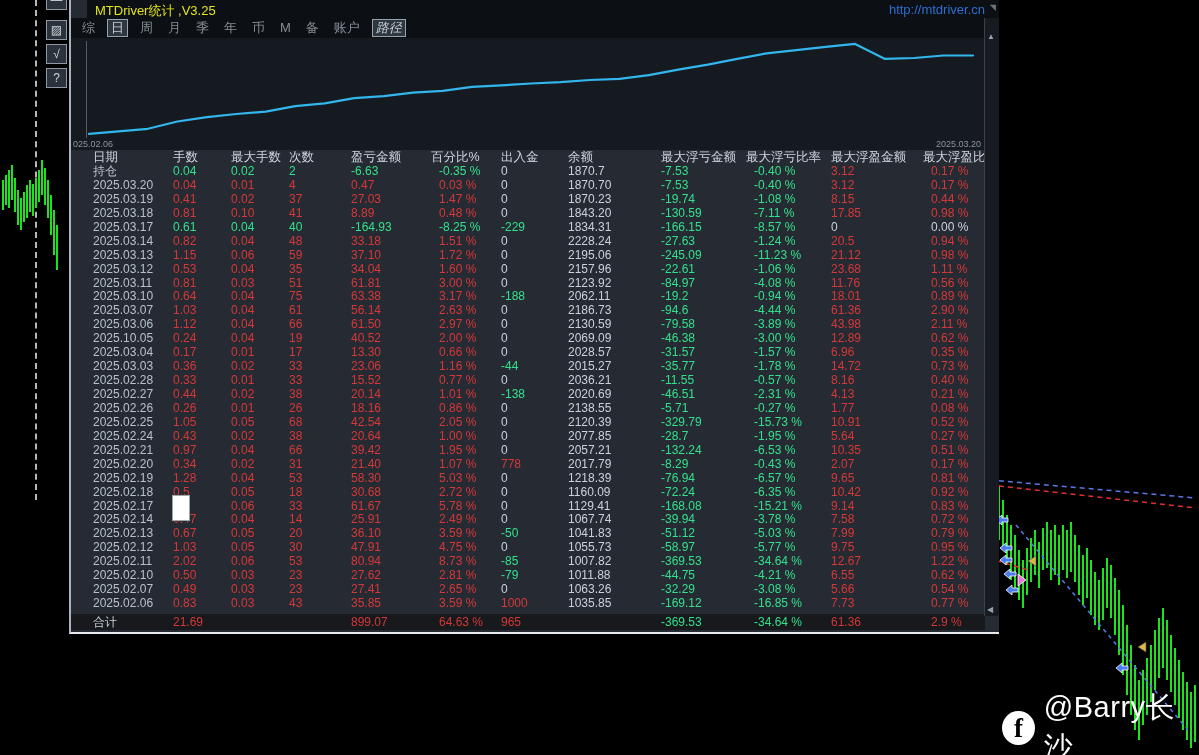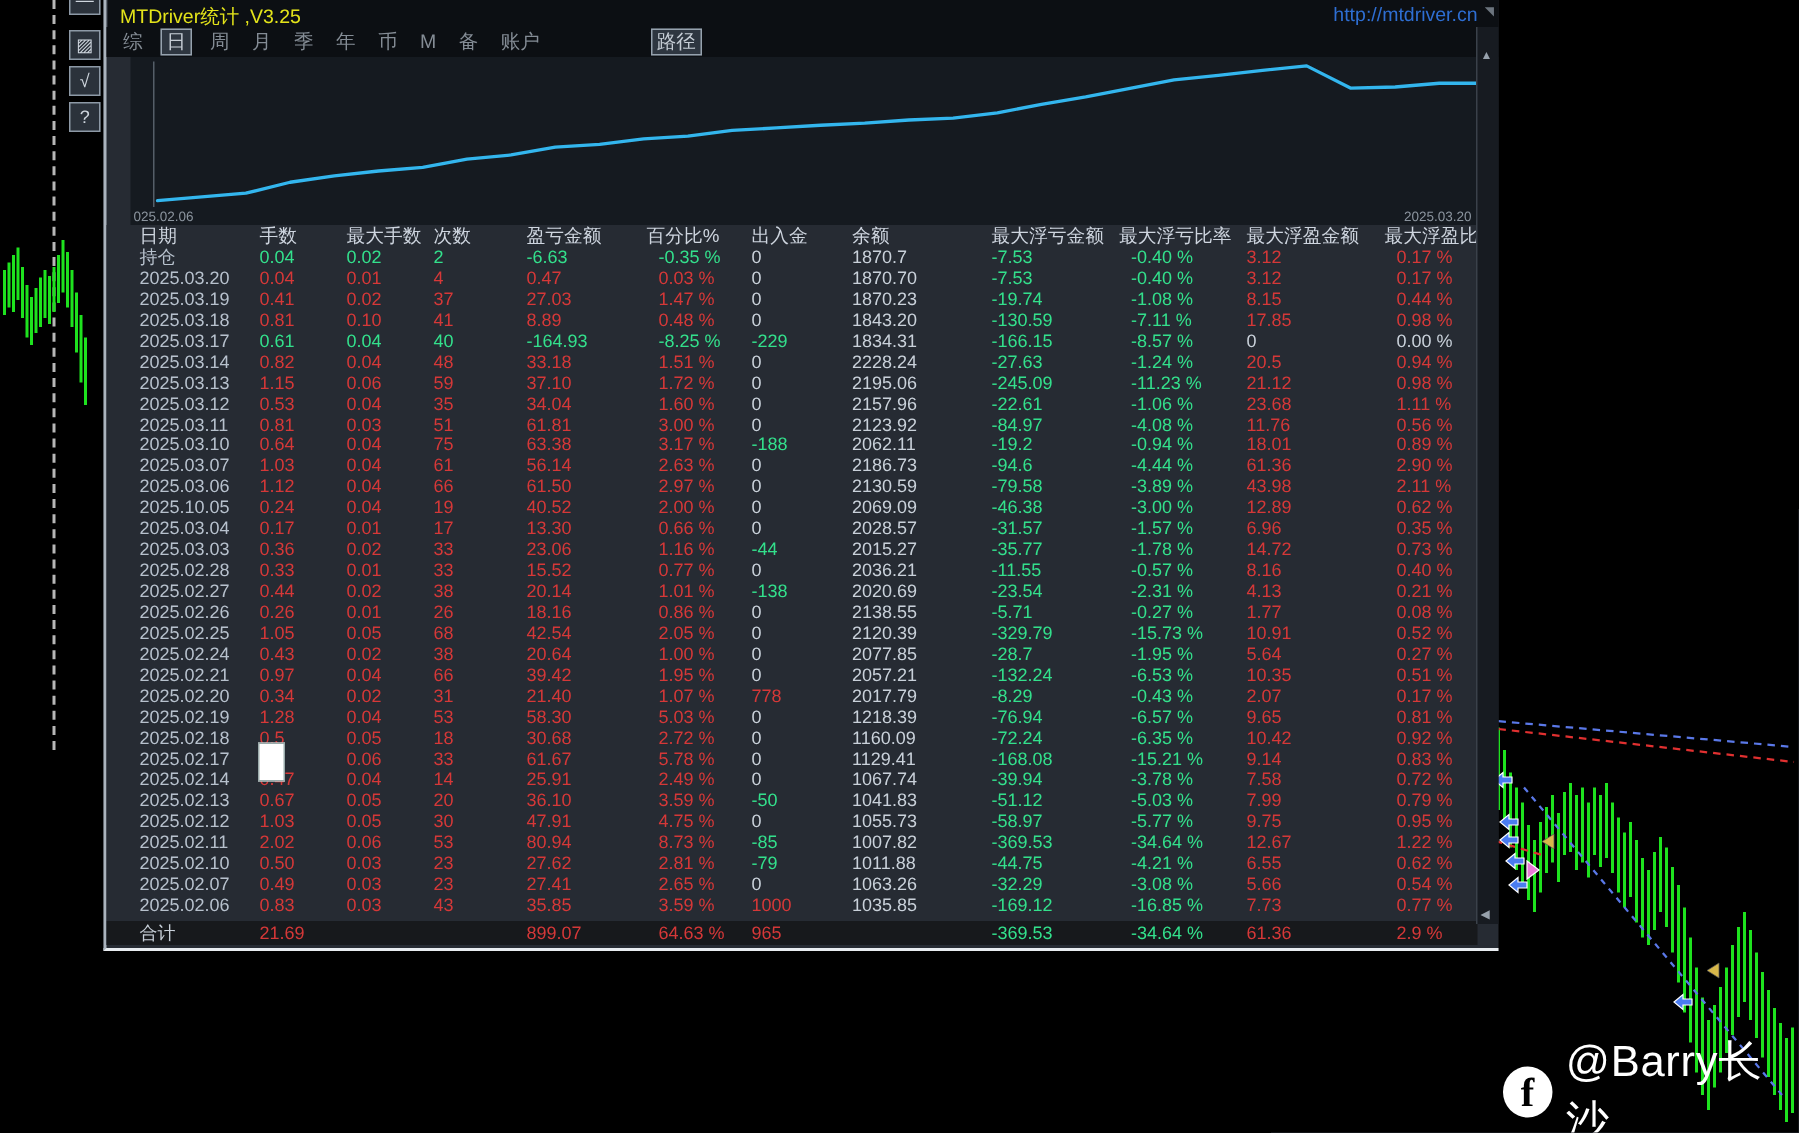--- a/index.html
+++ b/index.html
@@ -14,29 +14,29 @@
   .watermark{position:absolute;left:1002px;top:688px;display:flex;align-items:center;gap:9px;}
   .fb{width:34px;height:34px;border-radius:50%;background:#fff;color:#000;display:flex;align-items:center;justify-content:center;
       font-family:"Liberation Serif",serif;font-weight:bold;font-size:27px;line-height:34px;}
   .wm-text{color:#fff;font-size:29px;letter-spacing:.5px;}
   
   .side-btn{position:absolute;left:46px;width:21px;height:20px;background:#2b323b;border:1px solid #8d99a6;
     color:#cfd6de;font-size:12px;display:flex;align-items:center;justify-content:center;box-sizing:border-box;}
   
   .panel{position:absolute;left:69px;top:0;width:930px;height:634px;background:#262b33;
     border-left:2px solid #aab3bd;border-bottom:2px solid #e8ecf0;box-sizing:border-box;}
-  .title-bar{position:absolute;top:0;left:1px;right:0;height:18px;background:#0c0f13;}
+  .title-bar{position:absolute;top:0;left:16px;right:0;height:18px;background:#0c0f13;}
   .title-text{position:absolute;left:8px;top:2px;color:#e4e41a;font-size:13px;white-space:nowrap;}
   .url{position:absolute;right:14px;top:2px;color:#2e6ed2;font-size:13px;}
   .corner-tri{position:absolute;right:3px;top:3px;color:#6c757e;font-size:8px;}
   .menu-bar{position:absolute;top:18px;left:0;right:0;height:20px;background:#0c0f13;display:flex;align-items:center;padding-left:8px;}
   .mi{color:#848c95;font-size:13px;margin-right:9px;padding:0 3px;line-height:16px;}
   .mi.active{background:#2e3640;border:1px solid #96a2ae;color:#c6cdd5;}
-  .mi.path{margin-left:62px;}
-  .chart-area{position:absolute;top:38px;left:16px;right:14px;height:112px;background:#151a20;border-bottom:1px solid #454c55;padding-left:12px;}
+  .mi.path{font-style:italic;}
+  .chart-area{position:absolute;top:38px;left:0;right:14px;height:112px;background:#151a20;border-bottom:1px solid #454c55;padding-left:12px;}
   .chart-area svg{position:absolute;left:0;top:0;}
   .axis-v{position:absolute;left:15px;top:3px;bottom:12px;width:0;border-left:1px solid #555e68;}
   .xlab{position:absolute;bottom:1px;color:#8b949e;font-size:9px;}
   .xlab.left{left:2px;} .xlab.right{right:4px;}
   
   .table-area{position:absolute;top:150px;left:0;right:14px;bottom:2px;background:#262b33;overflow:hidden;}
   .trow{display:grid;grid-template-columns:80px 58px 58px 62px 80px 70px 67px 93px 85px 85px 92px 80px;
     padding-left:22px;height:13.95px;line-height:13.95px;font-size:12px;white-space:nowrap;}
   .trow span{overflow:visible;}
   .thead{height:15px;line-height:15px;color:#ced5df;font-size:12.5px;}
@@ -433,21 +433,21 @@
         </div>
         <div class="trow">
           <span class="c-d">2025.02.27</span>
           <span class="c-r">0.44</span>
           <span class="c-r">0.02</span>
           <span class="c-r">38</span>
           <span class="c-r">20.14</span>
           <span class="c-r pctpad">1.01 %</span>
           <span class="c-g">-138</span>
           <span class="c-w">2020.69</span>
-          <span class="c-g">-23.54</span>
+          <span class="c-g">-46.51</span>
           <span class="c-g pctpad">-2.31 %</span>
           <span class="c-r">4.13</span>
           <span class="c-r pctpad">0.21 %</span>
         </div>
         <div class="trow">
           <span class="c-d">2025.02.26</span>
           <span class="c-r">0.26</span>
           <span class="c-r">0.01</span>
           <span class="c-r">26</span>
           <span class="c-r">18.16</span>

